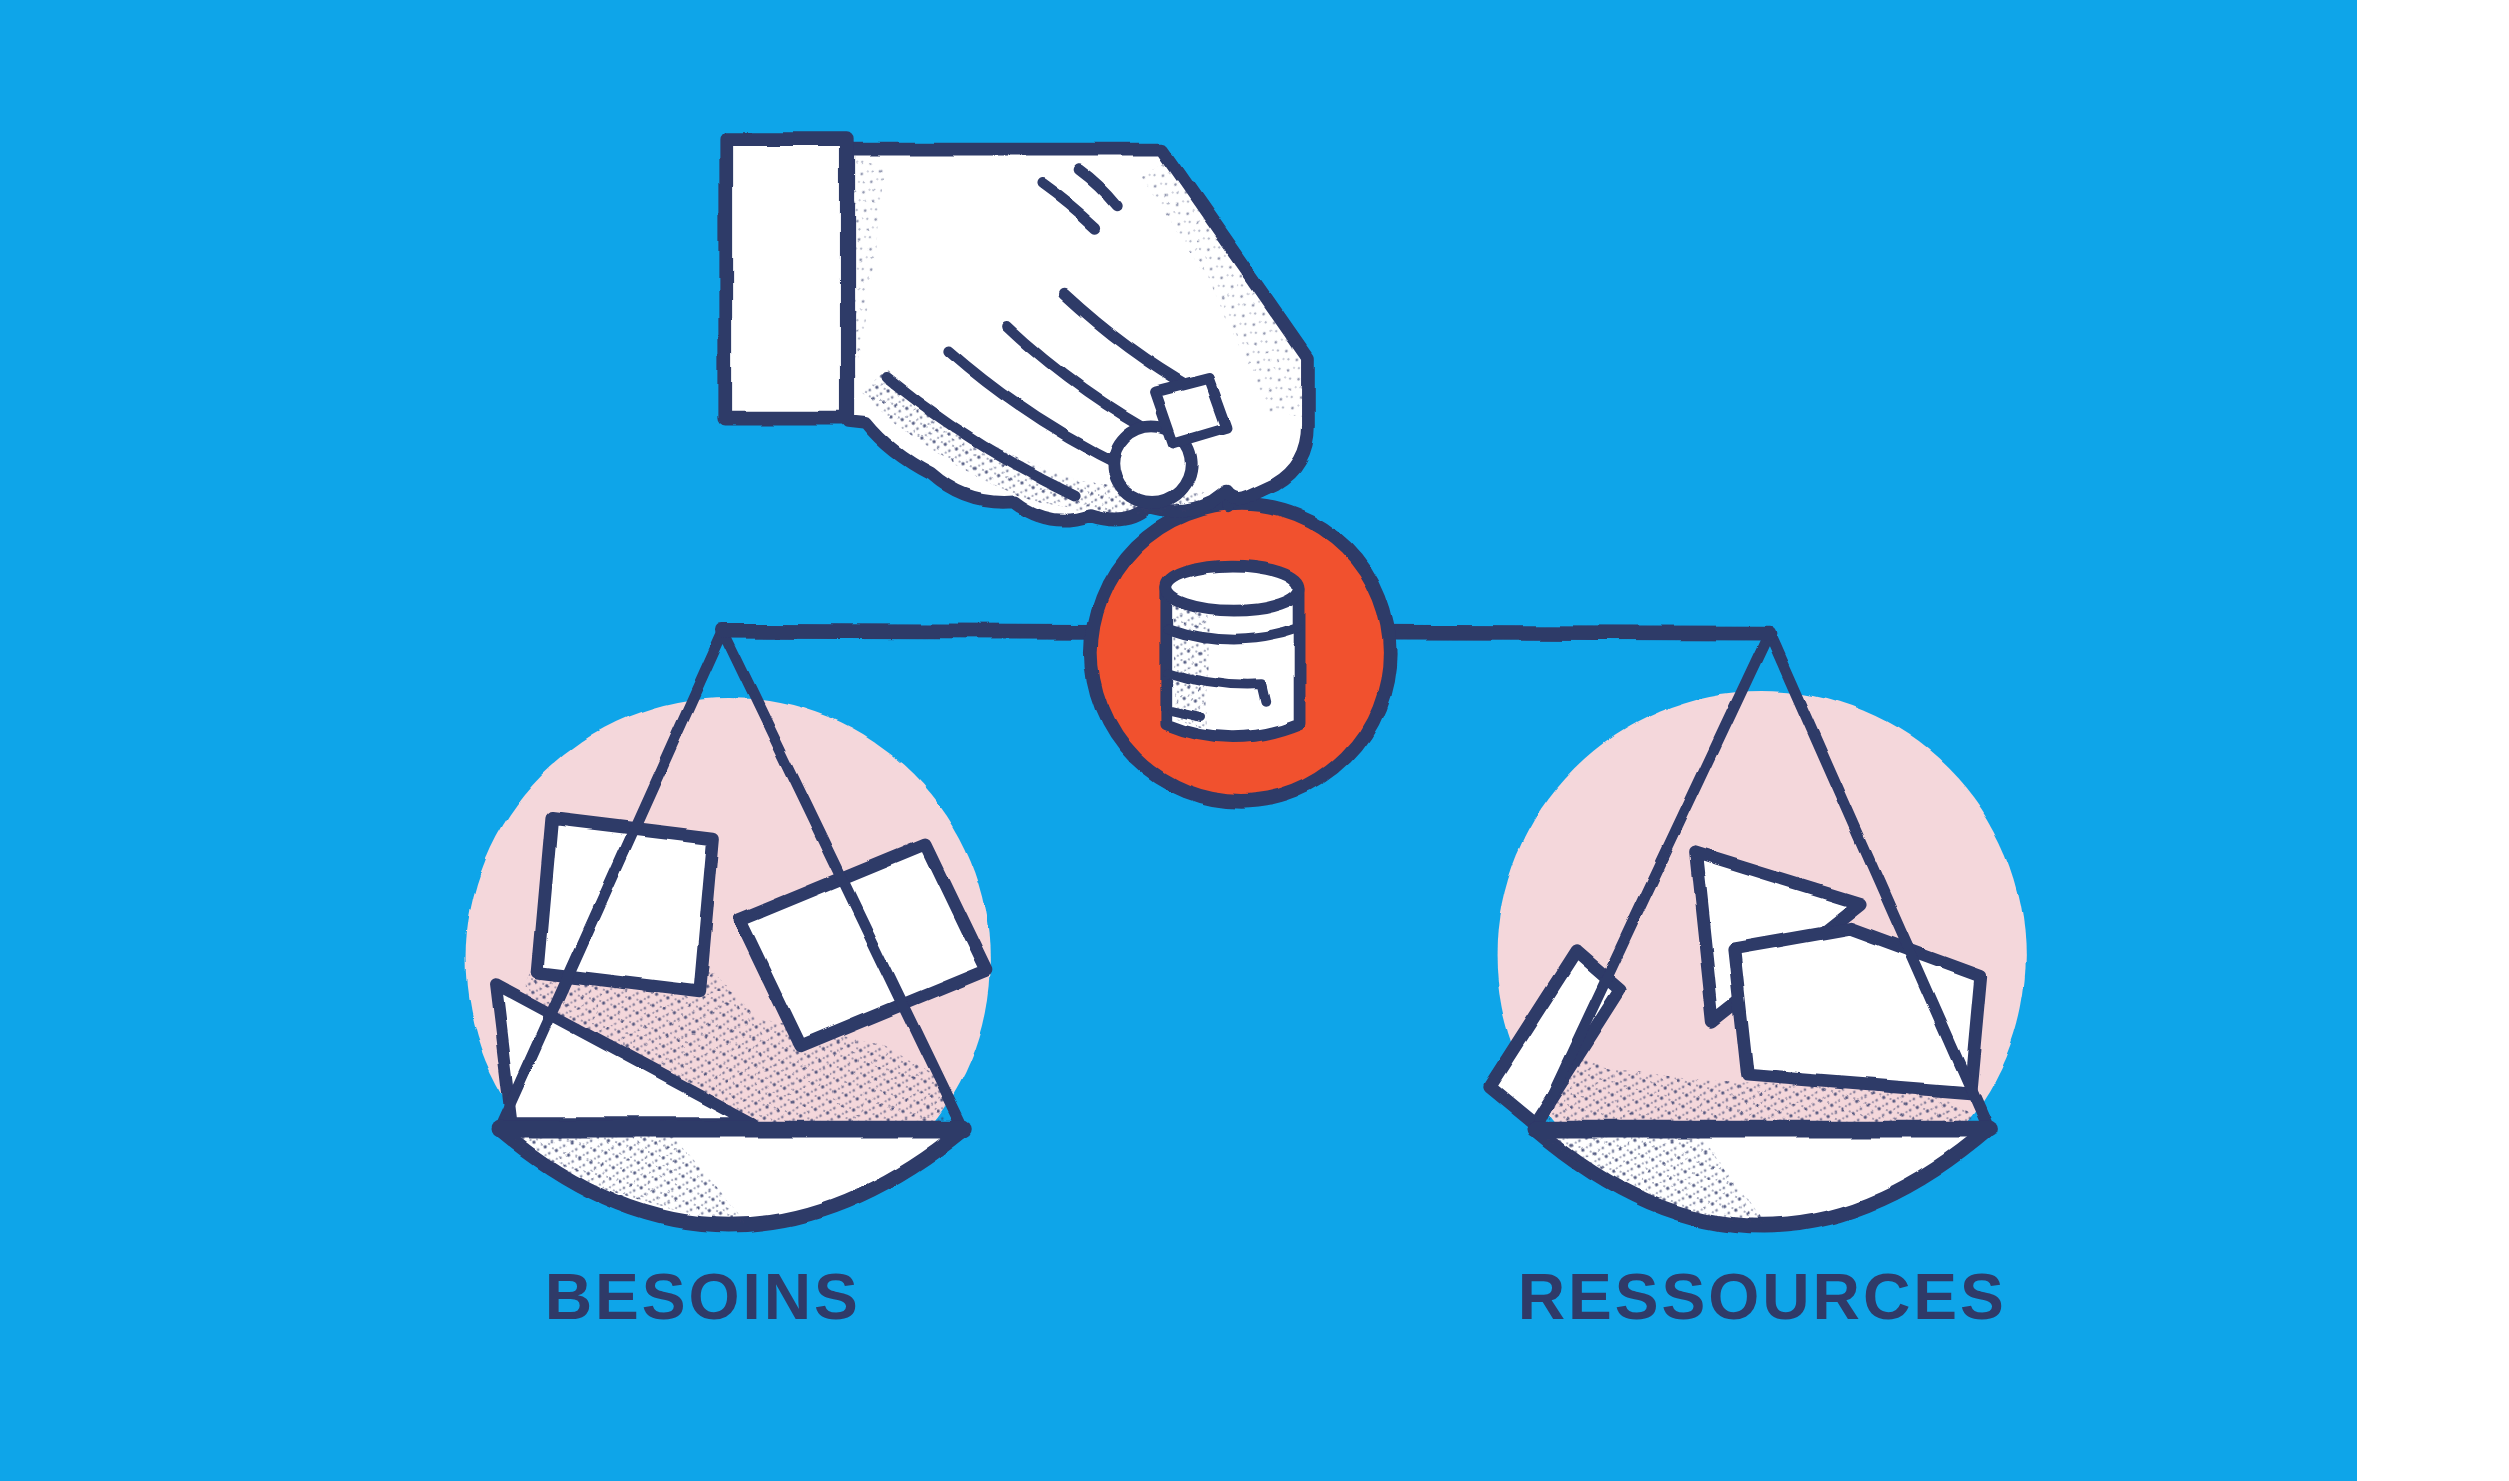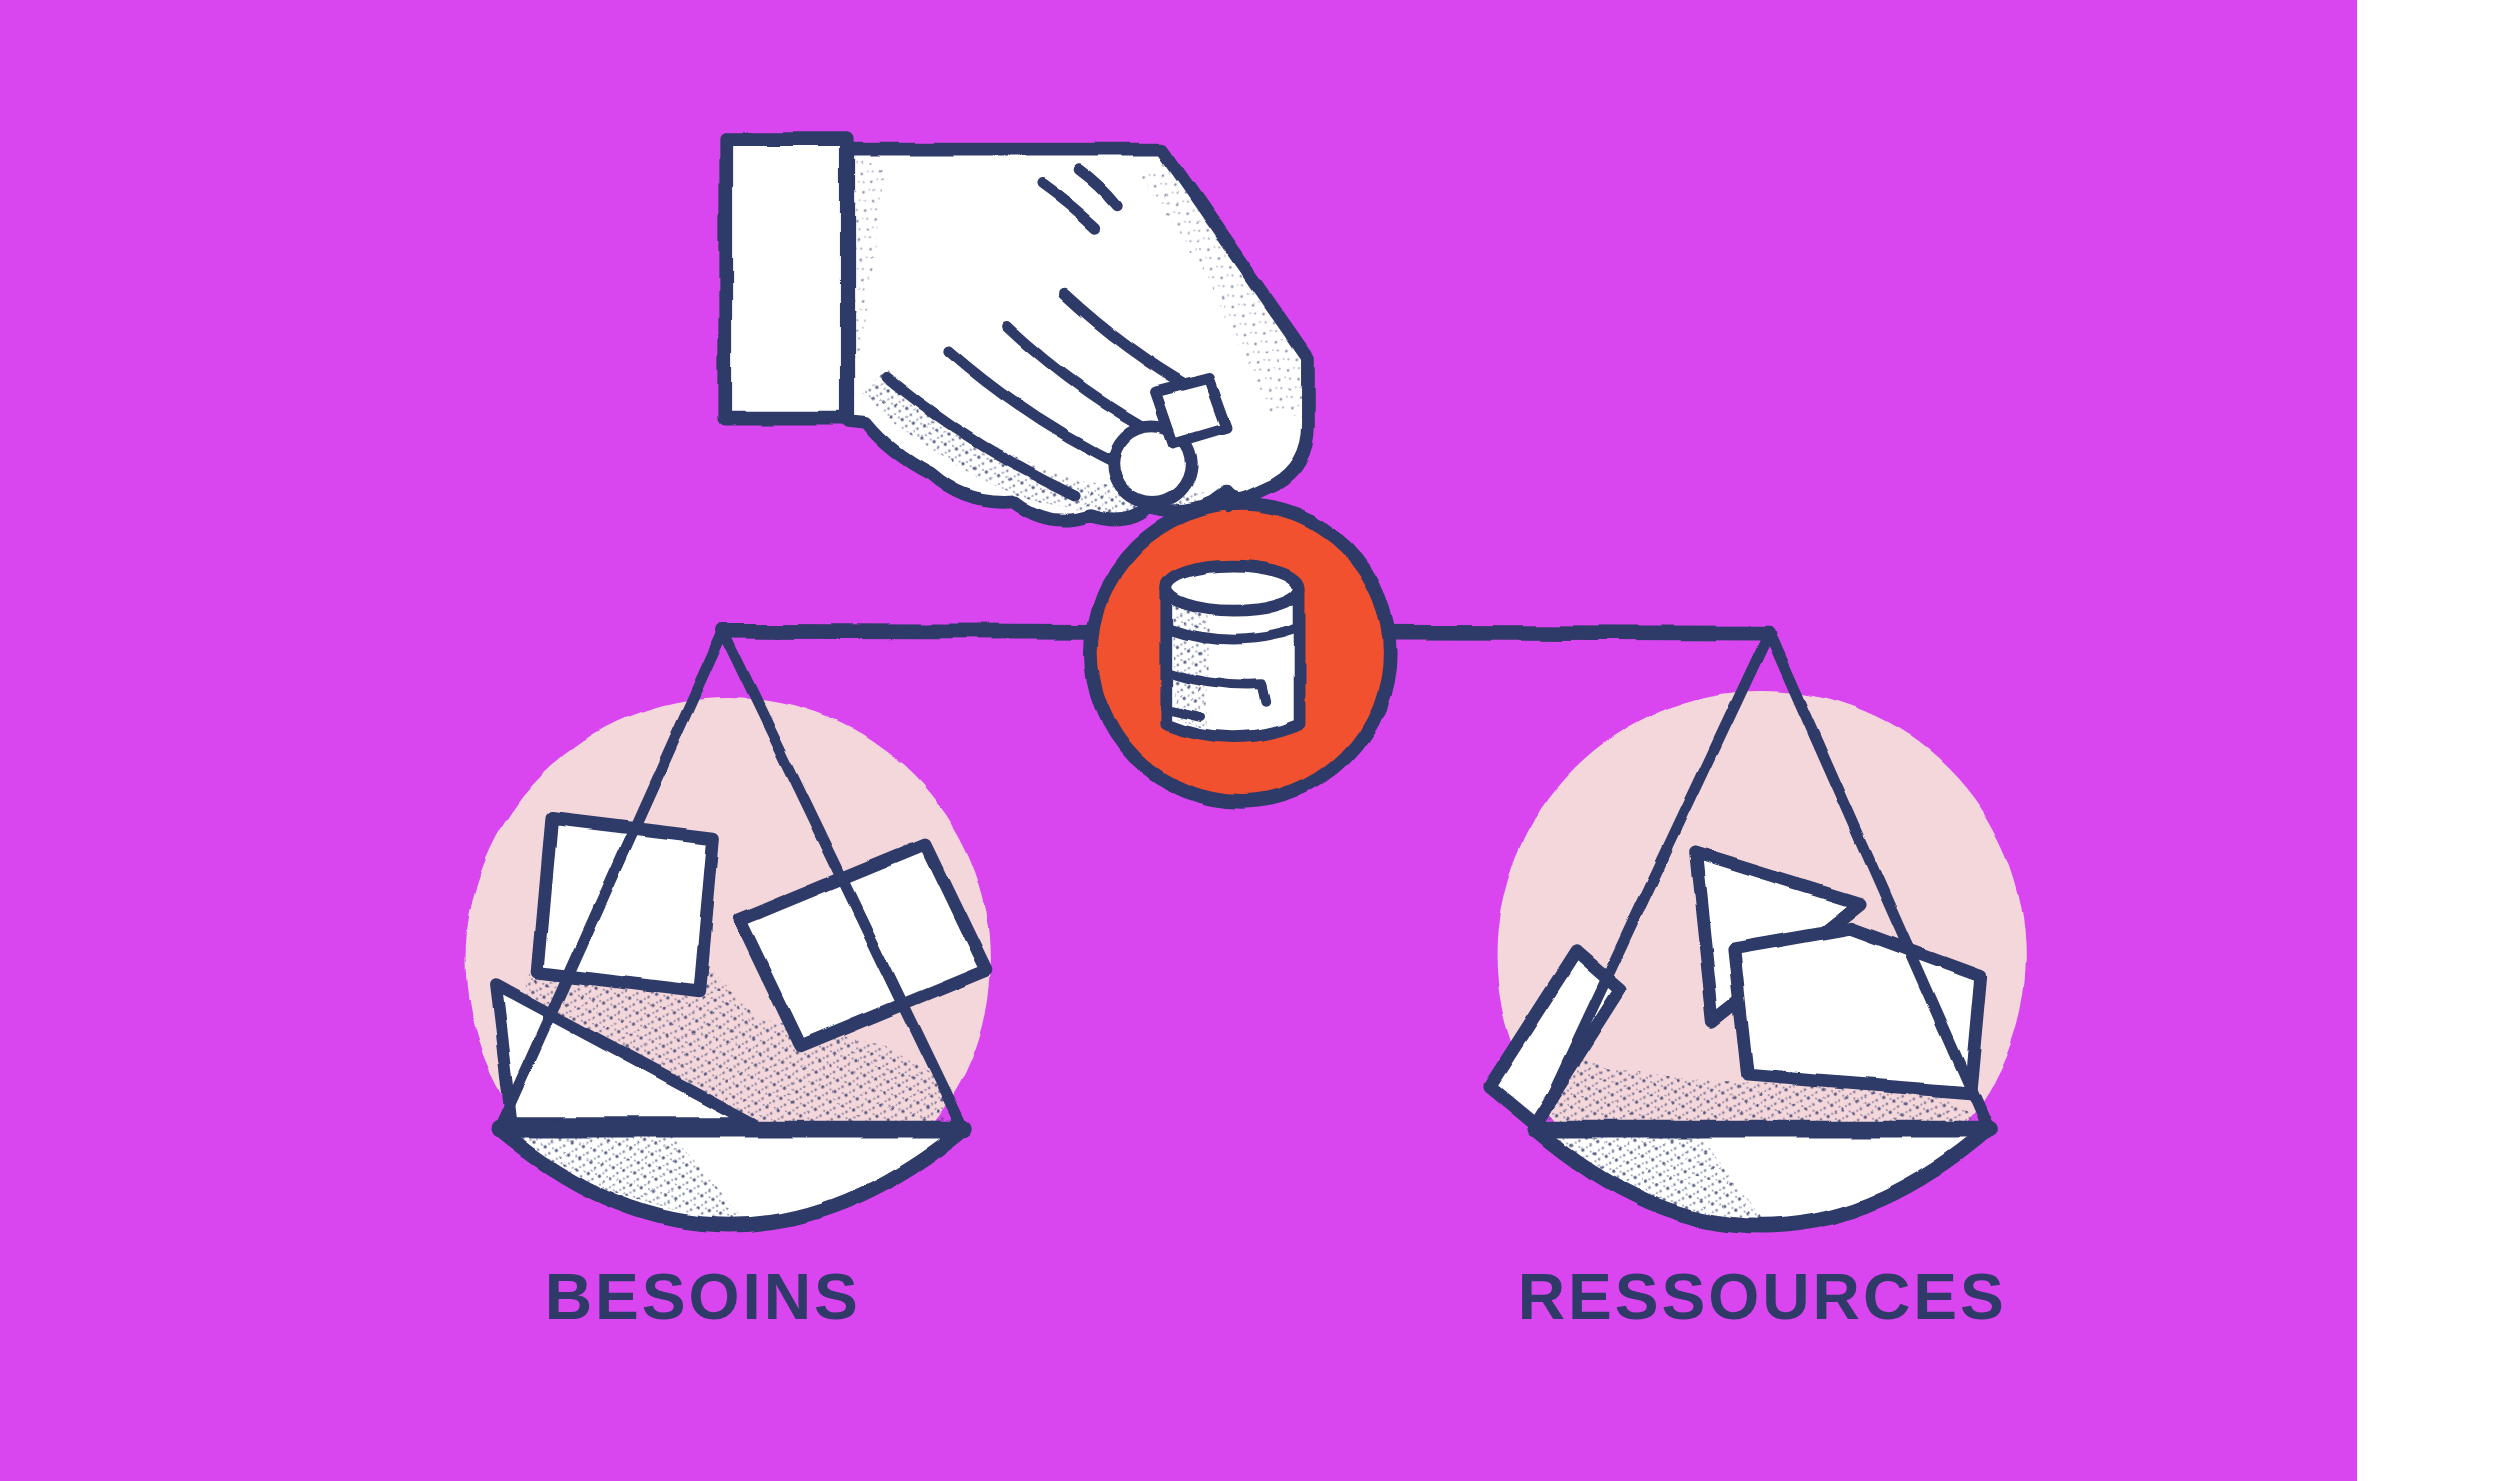--- a/index.html
+++ b/index.html
@@ -8,21 +8,21 @@
     width: 2509px;
     height: 1482px;
     background: #ffffff;
     overflow: hidden;
     font-family: "Liberation Sans", sans-serif;
   }
   .stage {
     position: relative;
     width: 2357px;
     height: 1482px;
-    background: #d946ef;
+    background: #0ea5e9;
   }
   svg { display: block; width: 2509px; height: 1482px; }
   text.pan-label {
     font-family: "Liberation Sans", sans-serif;
     font-weight: 700;
     font-size: 67px;
     letter-spacing: 3px;
     text-anchor: middle;
   }
 </style>

